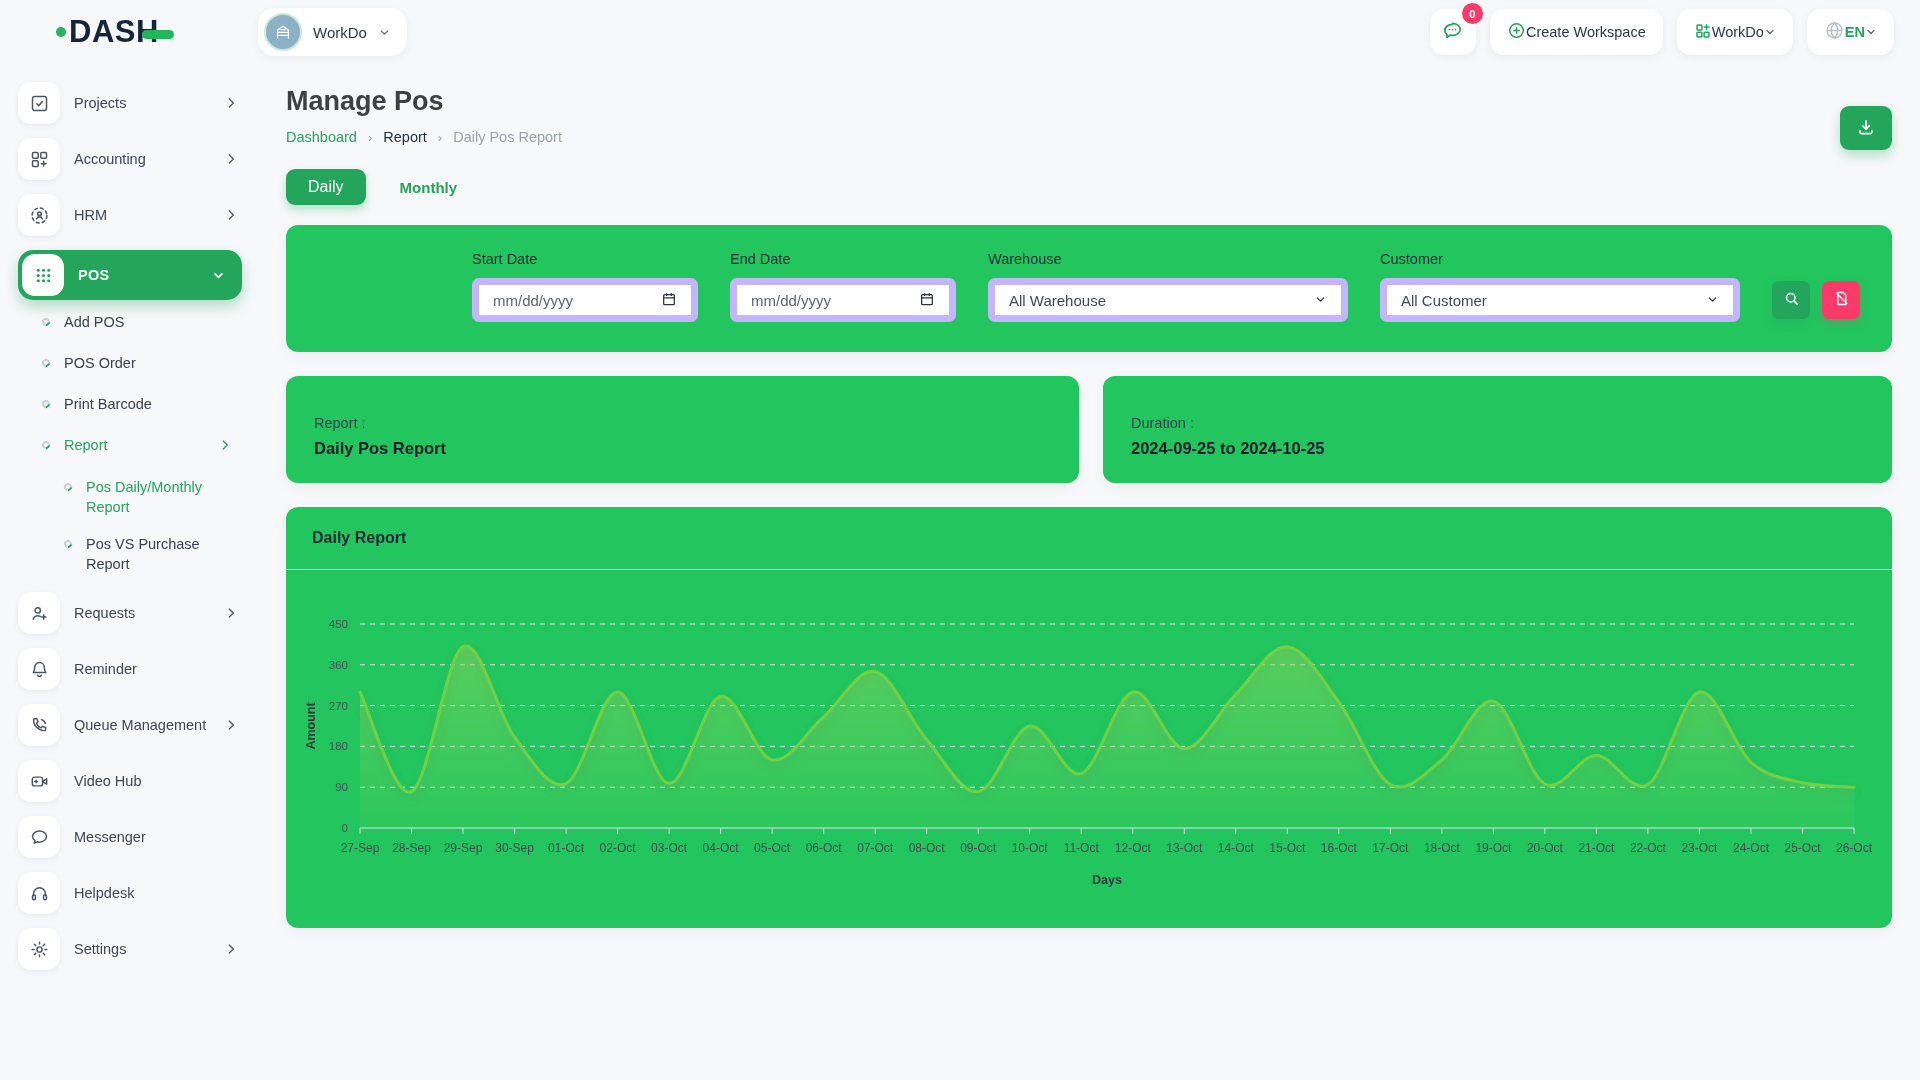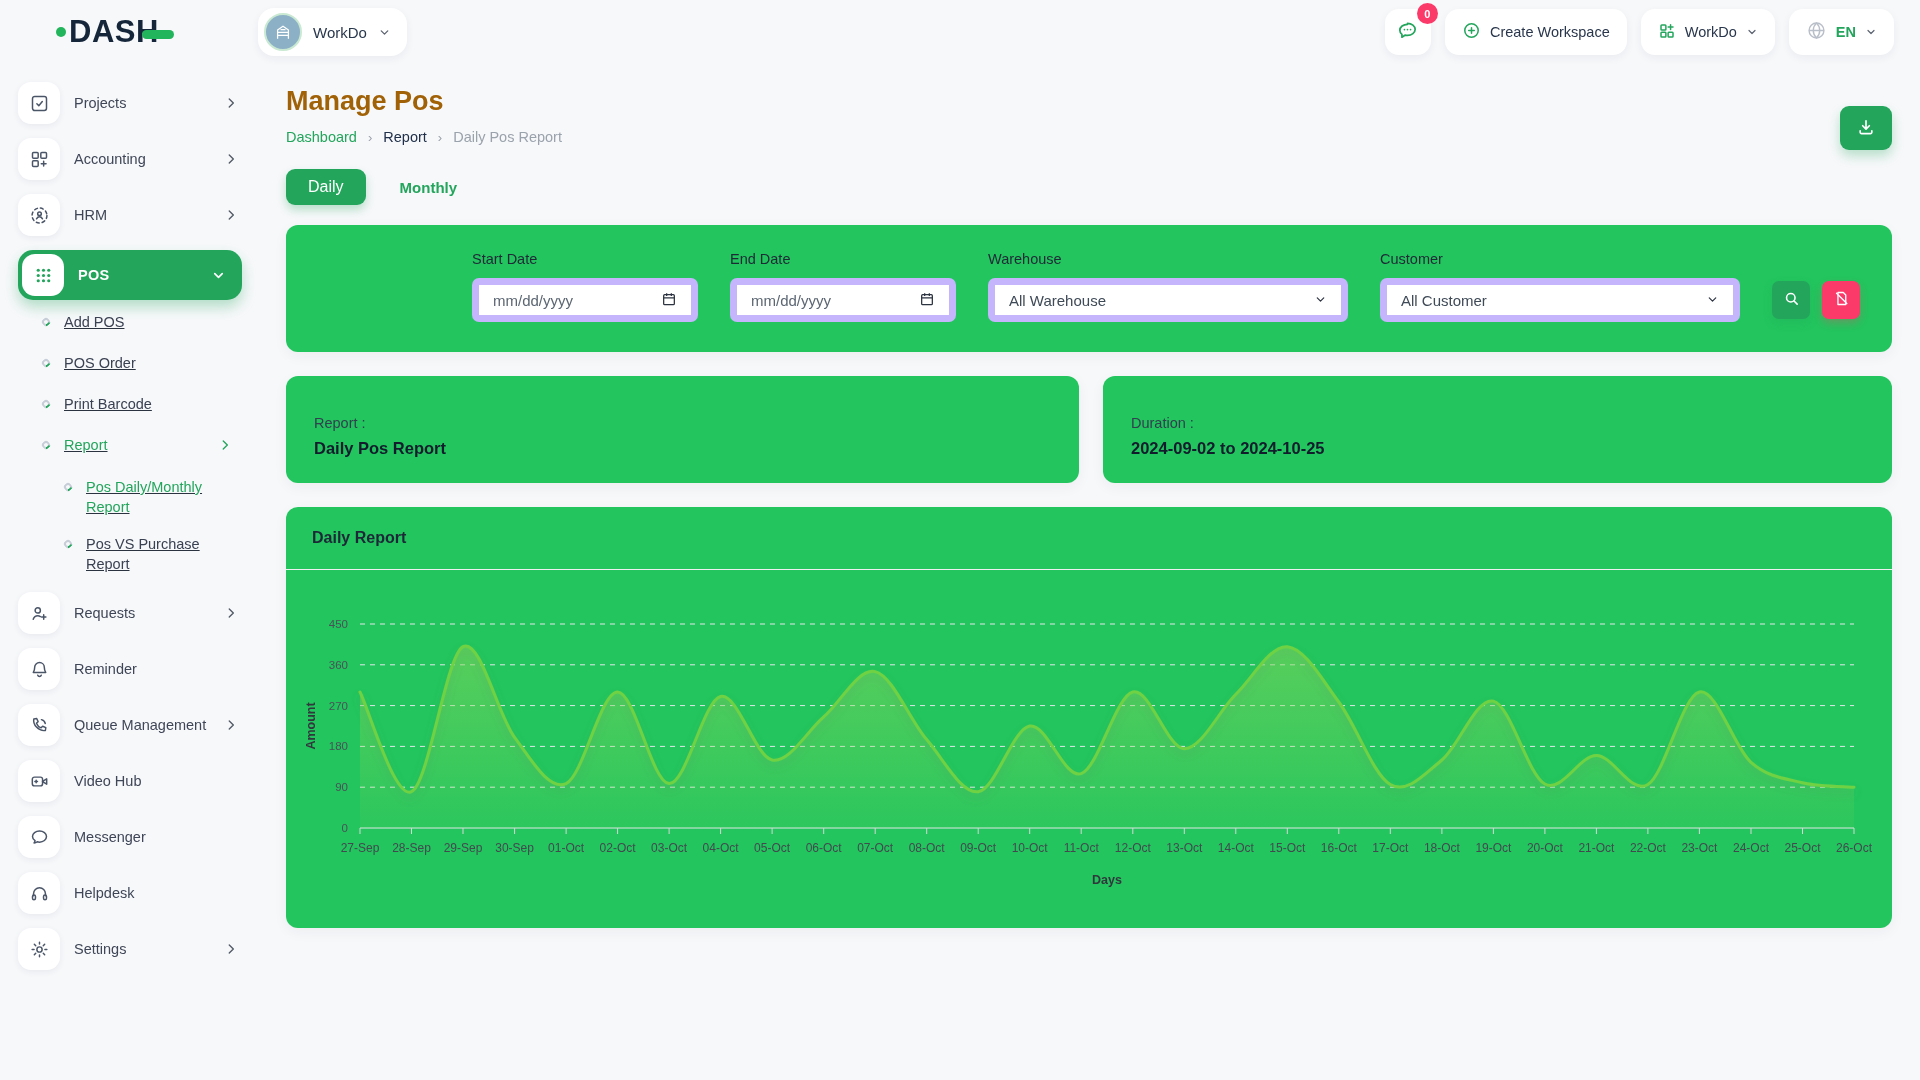--- a/index.html
+++ b/index.html
@@ -19,52 +19,52 @@
              padding:5px 16px 5px 6px; box-shadow:0 3px 8px rgba(25,40,70,.06); cursor:pointer; }
   .ws-avatar { width:38px; height:38px; border-radius:50%; background:#8cb0c6; border:2px solid #c9e9d2;
                display:grid; place-items:center; }
   .ws-name { font-size:15px; font-weight:500; color:#29374d; }
   .chev { display:grid; place-items:center; color:#5c6470; }
   .top-right { margin-left:auto; display:flex; align-items:center; gap:14px; padding-right:26px; }
   .icon-btn { position:relative; width:46px; height:46px; background:#fff; border-radius:14px;
               box-shadow:0 3px 8px rgba(25,40,70,.06); display:grid; place-items:center; cursor:pointer; border:none; }
   .badge { position:absolute; top:-6px; right:-7px; min-width:21px; height:21px; border-radius:50%;
            background:#fc3a6a; color:#fff; font-size:11px; font-weight:700; display:grid; place-items:center; }
-  .pill-btn { display:flex; align-items:center; gap:9px; height:46px; background:#fff; border:none;
+  .pill-btn { display:flex; align-items:center; height:46px; background:#fff; border:none;
               border-radius:14px; padding:0 17px; box-shadow:0 3px 8px rgba(25,40,70,.06);
               font-size:14.5px; color:#29364c; font-weight:500; cursor:pointer; font-family:inherit; }
   .lang-code { color:#23a55c; font-weight:700; font-size:14.5px; }
   
   .sidebar { position:absolute; top:64px; left:0; width:258px; bottom:0; padding:18px 16px 0 18px; }
   .side-item { display:flex; align-items:center; gap:14px; height:42px; margin-bottom:14px; cursor:pointer; }
   .tile { width:42px; height:42px; background:#fff; border-radius:13px; display:grid; place-items:center;
           color:#4a5568; box-shadow:0 2px 6px rgba(30,40,70,.07); flex:0 0 auto; }
   .tile svg { width:21px; height:21px; }
   .side-label { font-size:14.5px; color:#3f4657; font-weight:500; white-space:nowrap; }
   .side-chev { margin-left:auto; color:#525a66; display:grid; place-items:center; padding-right:4px; }
   .side-item.active { background:#23a55c; border-radius:15px; height:50px; padding:0 12px 0 4px;
                       box-shadow:0 7px 14px rgba(35,165,92,.32); }
   .side-item.active .tile { color:#23a55c; box-shadow:none; }
   .side-item.active .side-label { color:#fff; font-weight:700; letter-spacing:.3px; }
   .side-item.active .side-chev { color:#fff; }
-  .sub-list { margin:6px 0 12px 0;text-decoration:underline; }
+  .sub-list { margin:6px 0 12px 0; }
   .bullet { width:8px; height:8px; border:2px solid #c7ced8; border-bottom-color:#23a55c; border-radius:50%;
             transform:rotate(-40deg); flex:0 0 auto; }
   .sub-item { display:flex; align-items:center; gap:14px; padding-left:24px; margin-bottom:25px;
               font-size:14.5px; color:#3a4152; font-weight:500; cursor:pointer; }
   .sub-item.active { color:#23a55c; }
   .sub-item .side-chev { color:#23a55c; padding-right:10px; }
   .sub-sub-item { display:flex; gap:14px; padding-left:46px; margin-bottom:18px; font-size:14.5px;
                   color:#3a4152; font-weight:500; cursor:pointer; line-height:1.35; }
   .sub-sub-item .bullet { margin-top:5px; }
   .sub-sub-item .lbl { width:152px; }
   .sub-sub-item.active { color:#23a55c; }
   
   .main { position:absolute; left:258px; top:64px; right:0; bottom:0; padding:14px 28px 0 28px; }
-  .page-title { font-size:27px; font-weight:700; color:#a16207; margin:8px 0 12px; }
+  .page-title { font-size:27px; font-weight:700; color:#404040; margin:8px 0 12px; }
   .breadcrumb { display:flex; align-items:center; gap:11px; font-size:14.5px; }
   .bc-link { color:#23a55c; cursor:pointer; }
   .bc-sep { color:#9aa0ab; font-size:13px; }
   .bc-current { color:#20304a; font-weight:500; }
   .bc-muted { color:#9aa2ac; }
   .download-btn { position:absolute; top:42px; right:28px; width:52px; height:44px; background:#23a55c;
                   border:none; border-radius:9px; display:grid; place-items:center; cursor:pointer;
                   box-shadow:0 6px 12px rgba(35,165,92,.3); }
   .tabs-row { display:flex; align-items:center; gap:28px; margin:24px 0 20px; }
   .tab-daily { background:#23a55c; color:#fff; font-weight:400; font-size:16px; padding:9px 22px;
@@ -447,21 +447,21 @@
     </button>
   </section>
 
   <section class="summary-row">
     <div class="card summary-card left">
       <div class="sum-label">Report :</div>
       <div class="sum-value">Daily Pos Report</div>
     </div>
     <div class="card summary-card right">
       <div class="sum-label">Duration :</div>
-      <div class="sum-value">2024-09-02 to 2024-10-25</div>
+      <div class="sum-value">2024-09-25 to 2024-10-25</div>
     </div>
   </section>
 
   <section class="card chart-card">
     <div class="chart-card-header">Daily Report</div>
     <div class="chart-body" id="chart-host"><svg width="1576" height="302" viewBox="0 0 1576 302" font-family="Liberation Sans, sans-serif">
     <defs>
       <linearGradient id="ag" x1="0" y1="0" x2="0" y2="1">
         <stop offset="0" stop-color="#84d65a" stop-opacity="0.55"></stop>
         <stop offset="1" stop-color="#84d65a" stop-opacity="0.10"></stop>

